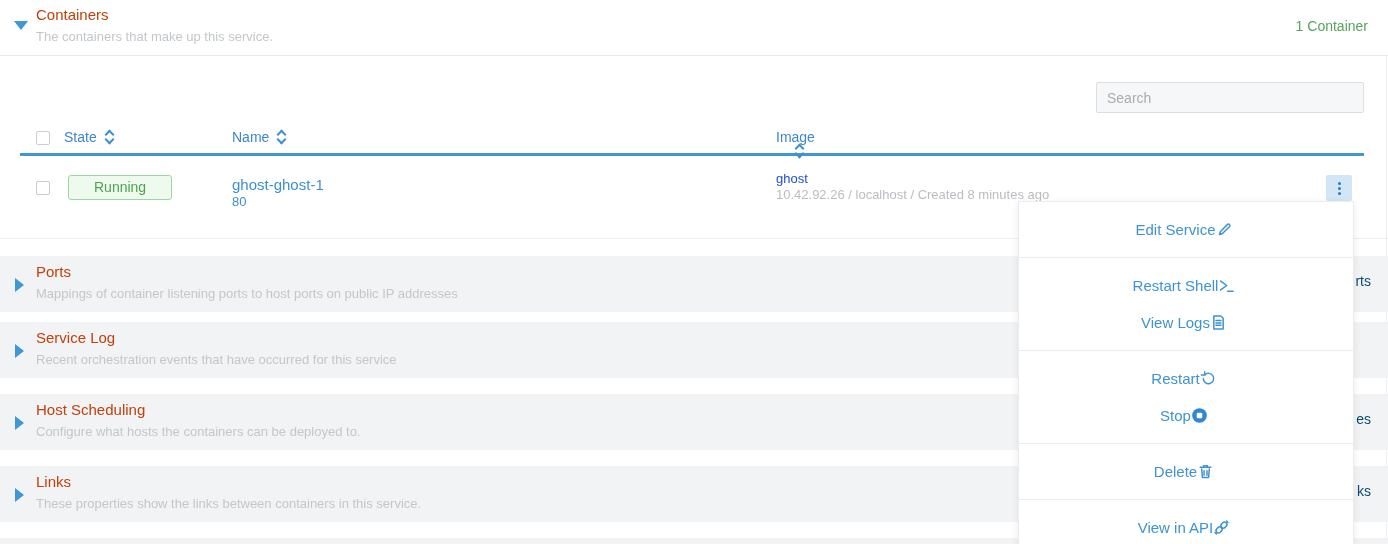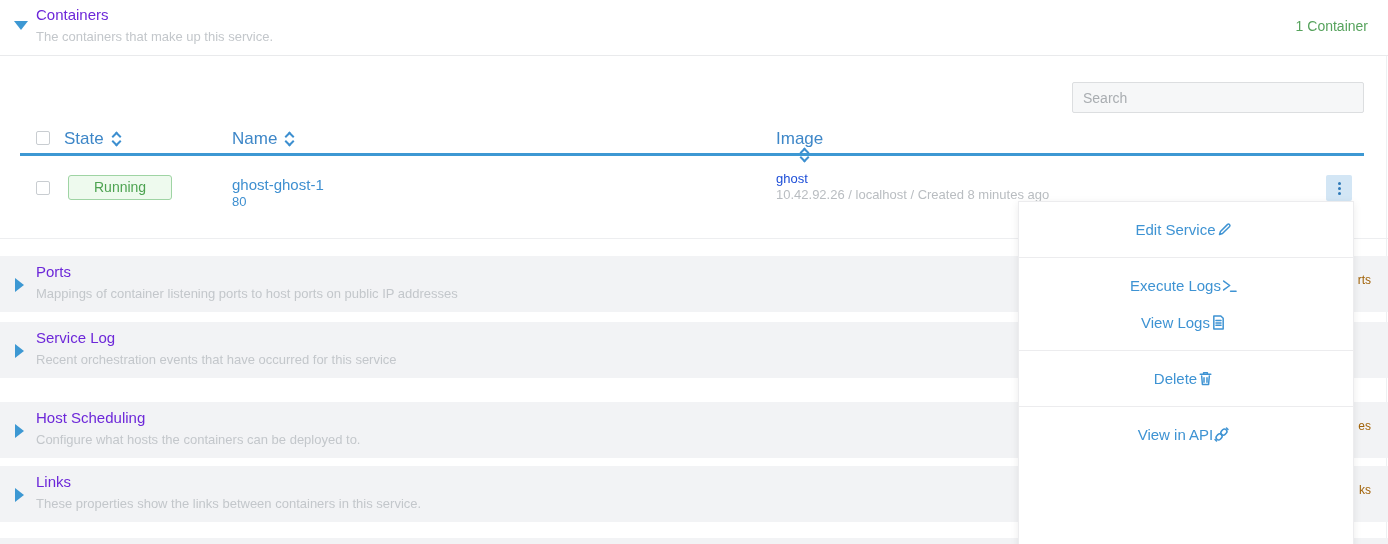--- a/index.html
+++ b/index.html
@@ -9,33 +9,33 @@
     font-family:"Liberation Sans", sans-serif;
     background:#ffffff;
     color:#4c5157;
   }
   .right-edge { position:absolute; top:0; bottom:0; right:1px; width:1px; background:#eef0f2; }
 
   
   .sec-header { position:absolute; top:0; left:0; right:0; height:56px; border-bottom:1px solid #e9eaec; background:#fff; }
   .caret-down { position:absolute; left:14px; top:21px; width:0; height:0;
     border-left:7px solid transparent; border-right:7px solid transparent; border-top:9px solid #3d98d3; }
-  .sec-title { position:absolute; left:36px; top:6px; font-size:15px; color:#6d28d9; }
+  .sec-title { position:absolute; left:36px; top:6px; font-size:15px; color:#c2410c; }
   .sec-sub   { position:absolute; left:36px; top:29px; font-size:13px; color:#c3c7cb; }
   .count-label { position:absolute; right:20px; top:18px; font-size:14px; color:#57a35d; }
 
   
-  .search-input { position:absolute; top:82px; right:24px; width:292px; height:31px;
+  .search-input { position:absolute; top:82px; right:24px; width:268px; height:31px;
     background:#f6f7f8; border:1px solid #dcdee0; border-radius:2px; padding:8px 10px;
     font-family:"Liberation Sans", sans-serif; font-size:14px; color:#555; outline:none; }
   .search-input::placeholder { color:#a9adb1; }
 
   
   .thead { position:absolute; top:126px; left:20px; right:24px; height:30px; border-bottom:3px solid #3d98d3; }
-  .th { position:absolute; top:3px; font-size:17px; color:#3e87c8; display:flex; align-items:center; cursor:pointer; }
+  .th { position:absolute; top:3px; font-size:14px; color:#3e87c8; display:flex; align-items:center; cursor:pointer; }
   .th-state { left:44px; } .th-name { left:212px; } .th-image { left:756px;flex-direction:column; }
   .checkbox { position:absolute; width:14px; height:14px; background:#fff; border:1px solid #c9cdd1; border-radius:2px; cursor:pointer; }
   .cb-head { left:16px; top:5px; }
   .sort { display:inline-flex; flex-direction:column; margin-left:9px; }
   .chev { width:7px; height:7px; border-style:solid; border-color:#3d8fd0; border-width:2px 2px 0 0; }
   .chev-up { transform:rotate(-45deg); margin-bottom:-1px; }
   .chev-down { transform:rotate(135deg); margin-top:-1px; }
 
   .trow { position:absolute; top:163px; left:20px; right:24px; height:52px; }
   .cb-row { left:16px; top:18px; }
@@ -48,27 +48,27 @@
   .image-name { font-size:13px; color:#1d4ed8; }
   .image-details { font-size:13px; color:#b9bdc1; }
   .kebab-btn { position:absolute; right:12px; top:12px; width:26px; height:26px; background:#d3e6f5; border-radius:2px;
     display:flex; flex-direction:column; align-items:center; justify-content:center; gap:2px; cursor:pointer; }
   .kebab-btn i { width:3px; height:3px; border-radius:50%; background:#2e79b8; }
 
   .card-bottom { position:absolute; top:238px; left:0; right:0; height:1px; background:#edeef0; }
 
   
   .band { position:absolute; left:0; right:0; height:56px; background:#f2f3f5; }
-  .band-ports { top:256px; } .band-log { top:322px;text-align:right; } .band-sched { top:394px;margin-top:8px; } .band-links { top:466px; }
+  .band-ports { top:256px; } .band-log { top:322px;text-align:right; } .band-sched { top:394px; } .band-links { top:466px; }
   .band-partial { top:538px; height:6px; }
   .caret-right { position:absolute; left:15px; top:22px; width:0; height:0;
     border-top:7px solid transparent; border-bottom:7px solid transparent; border-left:9px solid #3d98d3; }
   .band .sec-title { top:7px; }
   .band .sec-sub { top:30px; }
-  .fragment { position:absolute; right:17px; top:17px; font-size:12px; color:#a16207; }
+  .fragment { position:absolute; right:17px; top:17px; font-size:14px; color:#0c4a6e; }
 
   
   .menu { position:absolute; left:1018px; top:201px; width:336px; height:380px; background:#fff;
     border:1px solid #ececee; box-shadow:0 2px 8px rgba(0,0,0,0.08); z-index:10; }
   .menu-group { padding:9px 0; }
   .menu-group + .menu-group { border-top:1px solid #ececee; }
   .menu-item { height:37px; display:flex; align-items:center; justify-content:center;
     padding:0 26px 0 22px; cursor:pointer; }
   .menu-item span.lbl { font-size:15px; color:#3e93d3; }
   .mi { width:17px; height:17px; flex:0 0 auto; }
@@ -169,34 +169,56 @@
       <span class="lbl">Edit Service</span>
       <span class="mi">
         <svg viewBox="0 0 16 16">
             <path d="M3.3 12.7 L4.2 9.9 L10.9 3.2 a1.35 1.35 0 0 1 1.9 1.9 L6.1 11.8 L3.3 12.7 Z"></path>
           </svg>
       </span>
     </div>
   </div>
   <div class="menu-group">
     <div class="menu-item">
-      <span class="lbl">Execute Logs</span>
+      <span class="lbl">Restart Shell</span>
       <span class="mi">
         <svg viewBox="0 0 16 16">
             <polyline points="2.5,3.8 8.2,8 2.5,12.2"></polyline>
             <path d="M9 13.3 H14.2"></path>
           </svg>
       </span>
     </div>
     <div class="menu-item">
       <span class="lbl">View Logs</span>
       <span class="mi">
         <svg viewBox="0 0 16 16">
             <path d="M3.6 1.8 h6.6 l2.2 2.2 v10.2 h-8.8 Z" fill="#dbe9f7"></path>
             <path d="M5.6 6.2 h4.8 M5.6 8.4 h4.8 M5.6 10.6 h4.8"></path>
+          </svg>
+      </span>
+    </div>
+  </div>
+  <div class="menu-group">
+    <div class="menu-item">
+      <span class="lbl">Restart</span>
+      <span class="mi">
+        <svg viewBox="0 0 16 16">
+            <g transform="scale(-1,1) translate(-16,0)">
+              <path d="M12.9 8 a4.9 4.9 0 1 1 -1.5 -3.5"></path>
+              <path d="M11.6 1.6 v3.1 h3.1"></path>
+            </g>
+          </svg>
+      </span>
+    </div>
+    <div class="menu-item">
+      <span class="lbl">Stop</span>
+      <span class="mi">
+        <svg viewBox="0 0 16 16">
+            <circle cx="8" cy="8" r="6.9" fill="#2f87d3"></circle>
+            <rect x="5.4" y="5.4" width="5.2" height="5.2" rx="1" fill="#ffffff"></rect>
           </svg>
       </span>
     </div>
   </div>
   <div class="menu-group">
     <div class="menu-item">
       <span class="lbl">Delete</span>
       <span class="mi">
         <svg viewBox="0 0 16 16">
             <path d="M4.4 5.6 L5.1 13.6 h5.8 L11.6 5.6"></path>

